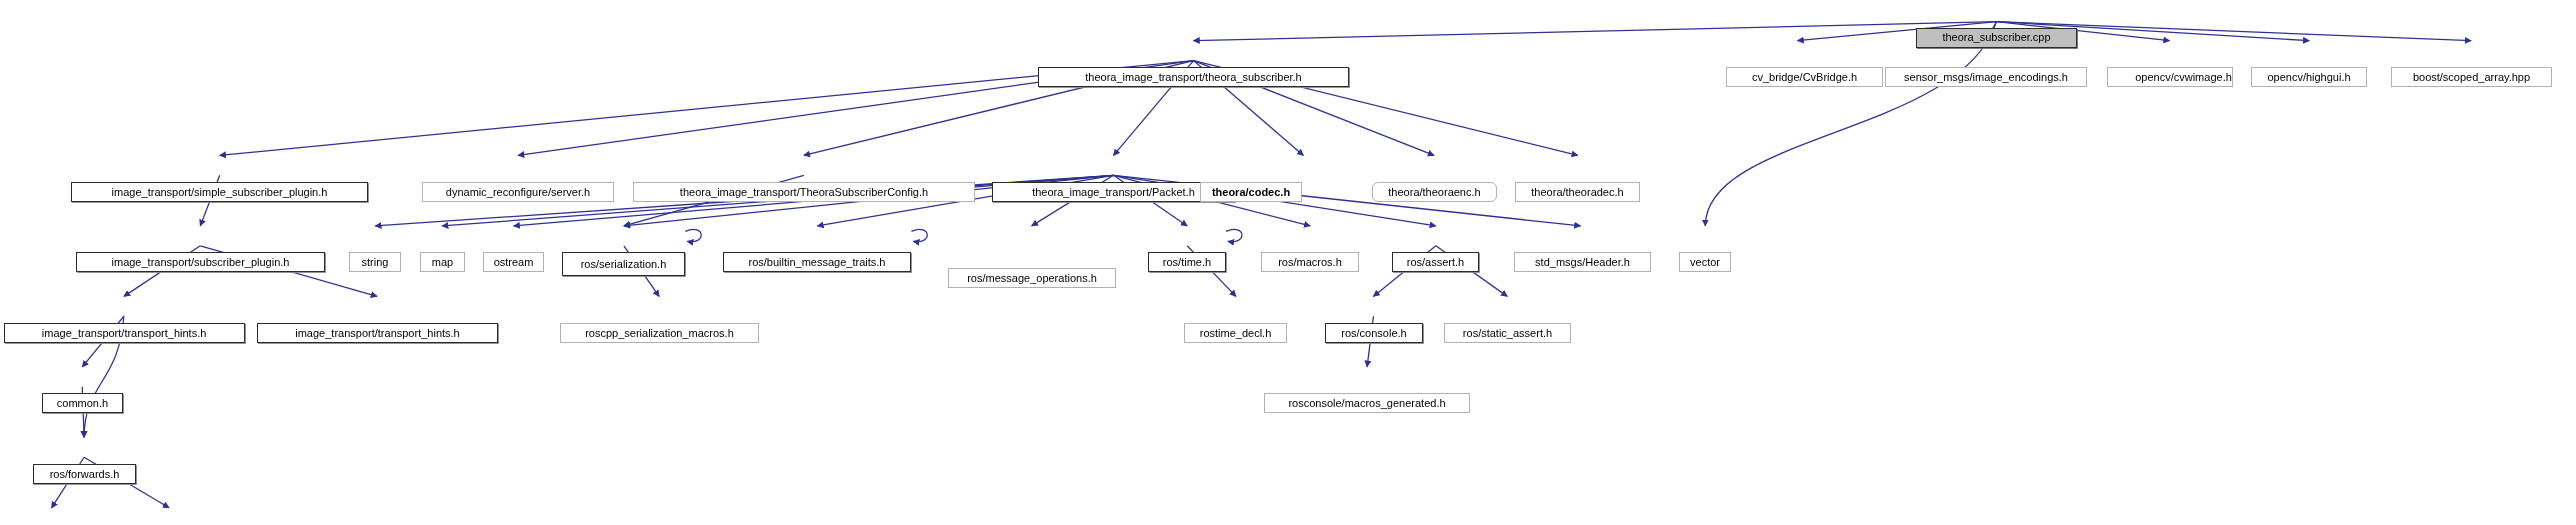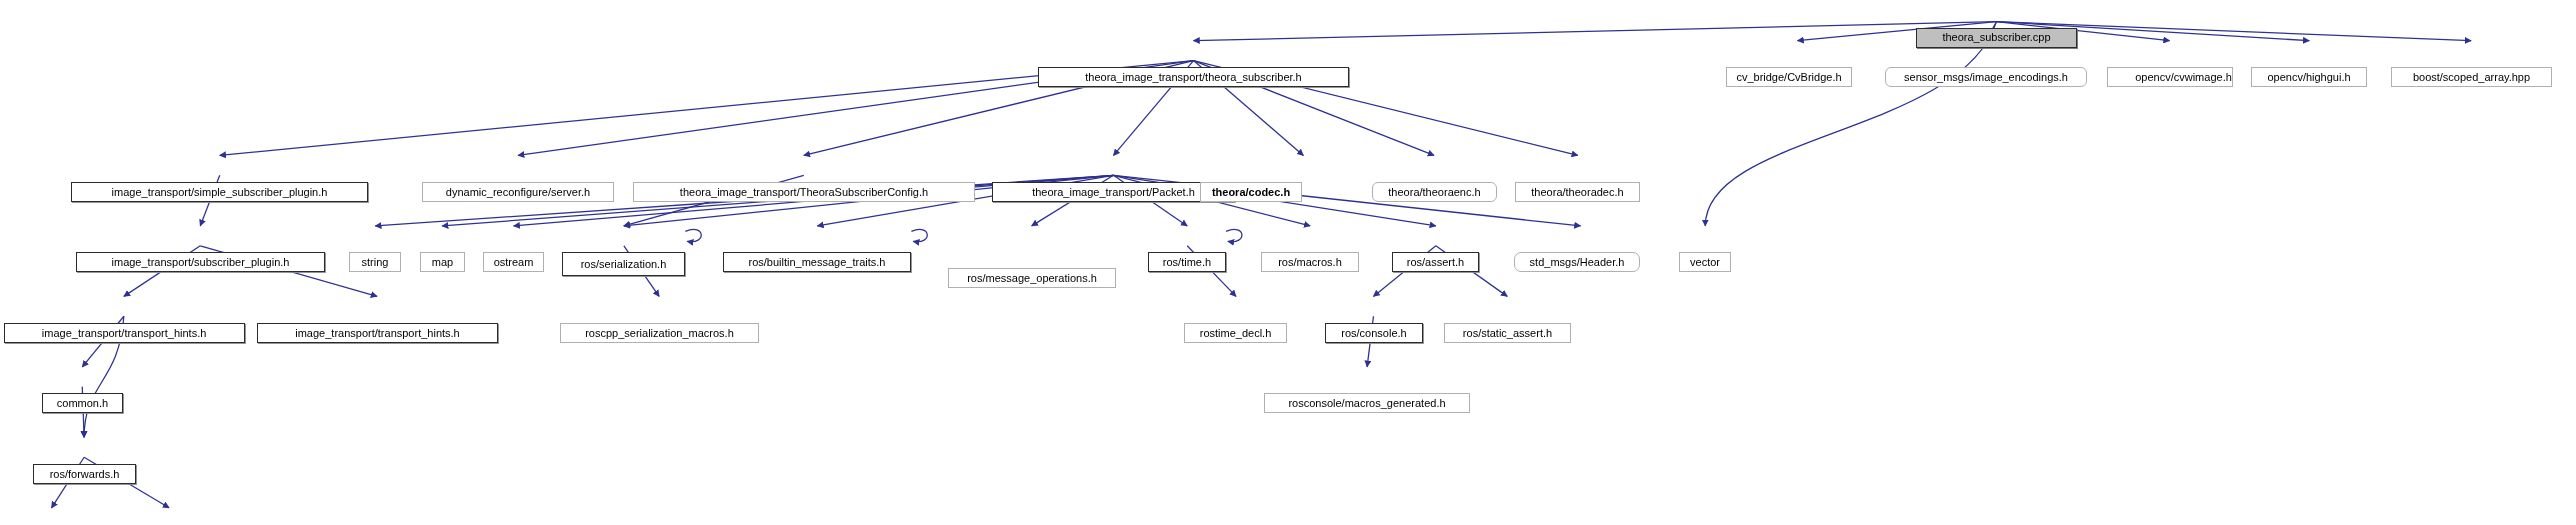--- a/index.html
+++ b/index.html
@@ -111,24 +111,24 @@
         <path d="M 93 506 L 187 562" fill="none" stroke="#2e3192" stroke-width="1.4" marker-end="url(#arrow)"></path>
       </g>
   </svg>
   <div id="nodes">
       <div class="node root" style="left: 1916px; top: 1.8px; width: 161px; height: 20px;">
         <span class="node-label">theora_subscriber.cpp</span>
       </div>
       <div class="node strong" style="left: 1038px; top: 41px; width: 311px; height: 20px;">
         <span class="node-label">theora_image_transport/theora_subscriber.h</span>
       </div>
-      <div class="node plain" style="left: 1726px; top: 41px; width: 126px; height: 20px;">
+      <div class="node plain" style="left: 1726px; top: 41px; width: 157px; height: 20px;">
         <span class="node-label">cv_bridge/CvBridge.h</span>
       </div>
-      <div class="node plain" style="left: 1885px; top: 41px; width: 202px; height: 20px; border-radius: 6px;">
+      <div class="node plain" style="left: 1885px; top: 41px; width: 202px; height: 20px;">
         <span class="node-label">sensor_msgs/image_encodings.h</span>
       </div>
       <div class="node plain" style="left: 2107px; top: 41px; width: 126px; height: 20px; padding-left: 27px;">
         <span class="node-label">opencv/cvwimage.h</span>
       </div>
       <div class="node plain" style="left: 2251px; top: 41px; width: 116px; height: 20px;">
         <span class="node-label">opencv/highgui.h</span>
       </div>
       <div class="node plain" style="left: 2391px; top: 41px; width: 161px; height: 20px;">
         <span class="node-label">boost/scoped_array.hpp</span>
@@ -177,21 +177,21 @@
       </div>
       <div class="node strong" style="left: 1148px; top: 226px; width: 78px; height: 20px;">
         <span class="node-label">ros/time.h</span>
       </div>
       <div class="node plain" style="left: 1261px; top: 226px; width: 98px; height: 20px;">
         <span class="node-label">ros/macros.h</span>
       </div>
       <div class="node strong" style="left: 1392px; top: 226px; width: 87px; height: 20px;">
         <span class="node-label">ros/assert.h</span>
       </div>
-      <div class="node plain" style="left: 1514px; top: 226px; width: 126px; height: 20px; border-radius: 7px;">
+      <div class="node plain" style="left: 1514px; top: 226px; width: 137px; height: 20px;">
         <span class="node-label">std_msgs/Header.h</span>
       </div>
       <div class="node plain" style="left: 1679px; top: 226px; width: 52px; height: 20px;">
         <span class="node-label">vector</span>
       </div>
       <div class="node strong" style="left: 3.6px; top: 297px; width: 241px; height: 20px;">
         <span class="node-label">image_transport/transport_hints.h</span>
       </div>
       <div class="node strong" style="left: 257px; top: 297px; width: 241px; height: 20px;">
         <span class="node-label">image_transport/transport_hints.h</span>

